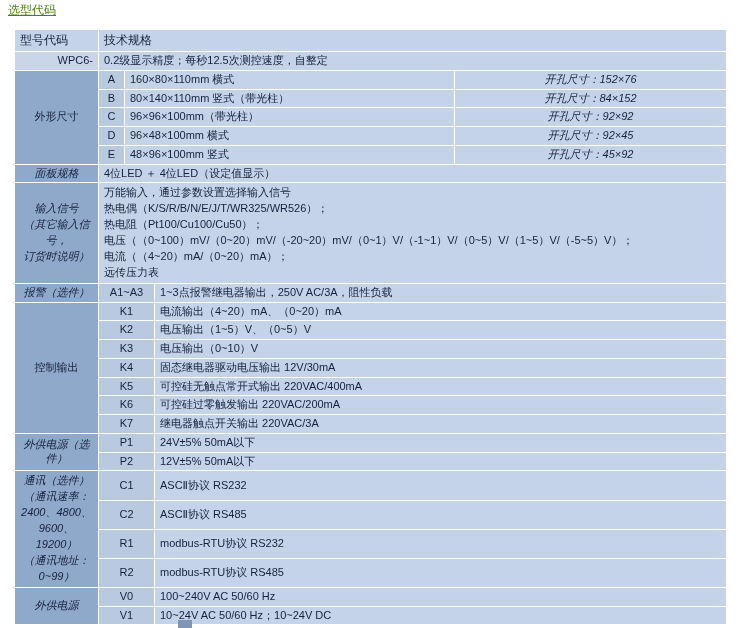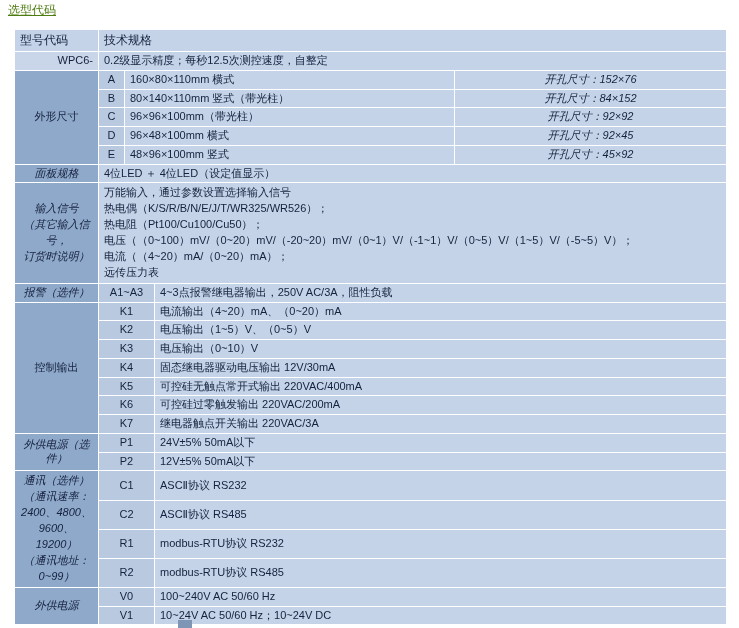--- a/index.html
+++ b/index.html
@@ -168,21 +168,21 @@
           <div>热电阻（Pt100/Cu100/Cu50）；</div>
           <div class="nowrap">电压（（0~100）mV/（0~20）mV/（-20~20）mV/（0~1）V/（-1~1）V/（0~5）V/（1~5）V/（-5~5）V）；</div>
           <div>电流（（4~20）mA/（0~20）mA）；</div>
           <div>远传压力表</div>
         </td>
       </tr>
 
       <tr>
         <td class="lbl-left">报警（选件）</td>
         <td class="mid" colspan="2">A1~A3</td>
-        <td class="val" colspan="2">4~3点报警继电器输出，250V AC/3A，阻性负载</td>
+        <td class="val" colspan="2">1~3点报警继电器输出，250V AC/3A，阻性负载</td>
       </tr>
 
       <tr>
         <td class="lbl" rowspan="7">控制输出</td>
         <td class="mid" colspan="2">K1</td>
         <td class="val" colspan="2">电流输出（4~20）mA、（0~20）mA</td>
       </tr>
       <tr>
         <td class="mid" colspan="2">K2</td>
         <td class="val" colspan="2">电压输出（1~5）V、（0~5）V</td>

